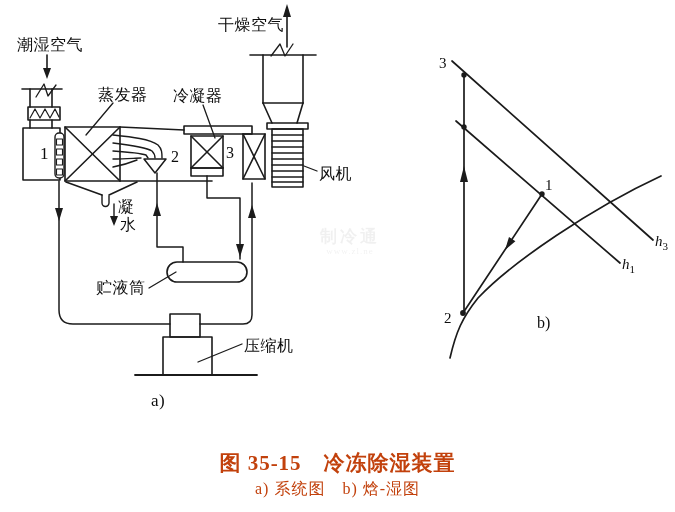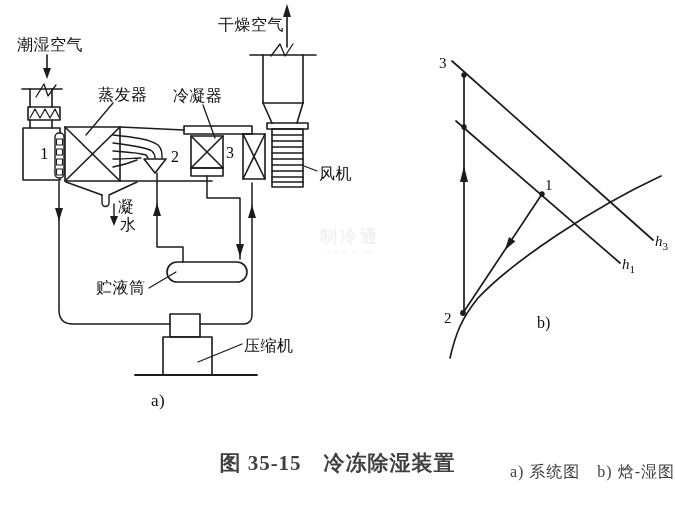--- a/index.html
+++ b/index.html
@@ -1,21 +1,21 @@
 <!DOCTYPE html>
 <html><head>
 <meta charset="utf-8">
 <style>
   html,body{margin:0;padding:0;background:#fff;}
   .stage{position:relative;width:675px;height:512px;background:#fff;overflow:hidden;
          font-family:"Liberation Serif","DejaVu Serif",serif;color:#111;}
   svg{position:absolute;left:0;top:0;}
-  .caption{position:absolute;left:0;width:675px;text-align:center;color:#404040;}
+  .caption{position:absolute;left:0;width:675px;text-align:center;color:#c2410c;}
   .caption.title{top:449px;font-size:21px;font-weight:bold;letter-spacing:1px;}
-  .caption.subtitle{top:462px;font-size:16px;letter-spacing:1px;text-align:right;}
+  .caption.subtitle{top:479px;font-size:16px;letter-spacing:1px;}
   .watermark{position:absolute;left:320px;top:228px;text-align:center;color:#000;opacity:0.055;
              line-height:1.1;pointer-events:none;}
   .watermark .w1{font-size:17px;letter-spacing:3px;font-weight:bold;}
   .watermark .w2{font-size:9px;letter-spacing:1px;}
 </style>
 </head>
 <body>
 
 <div class="stage">
 

